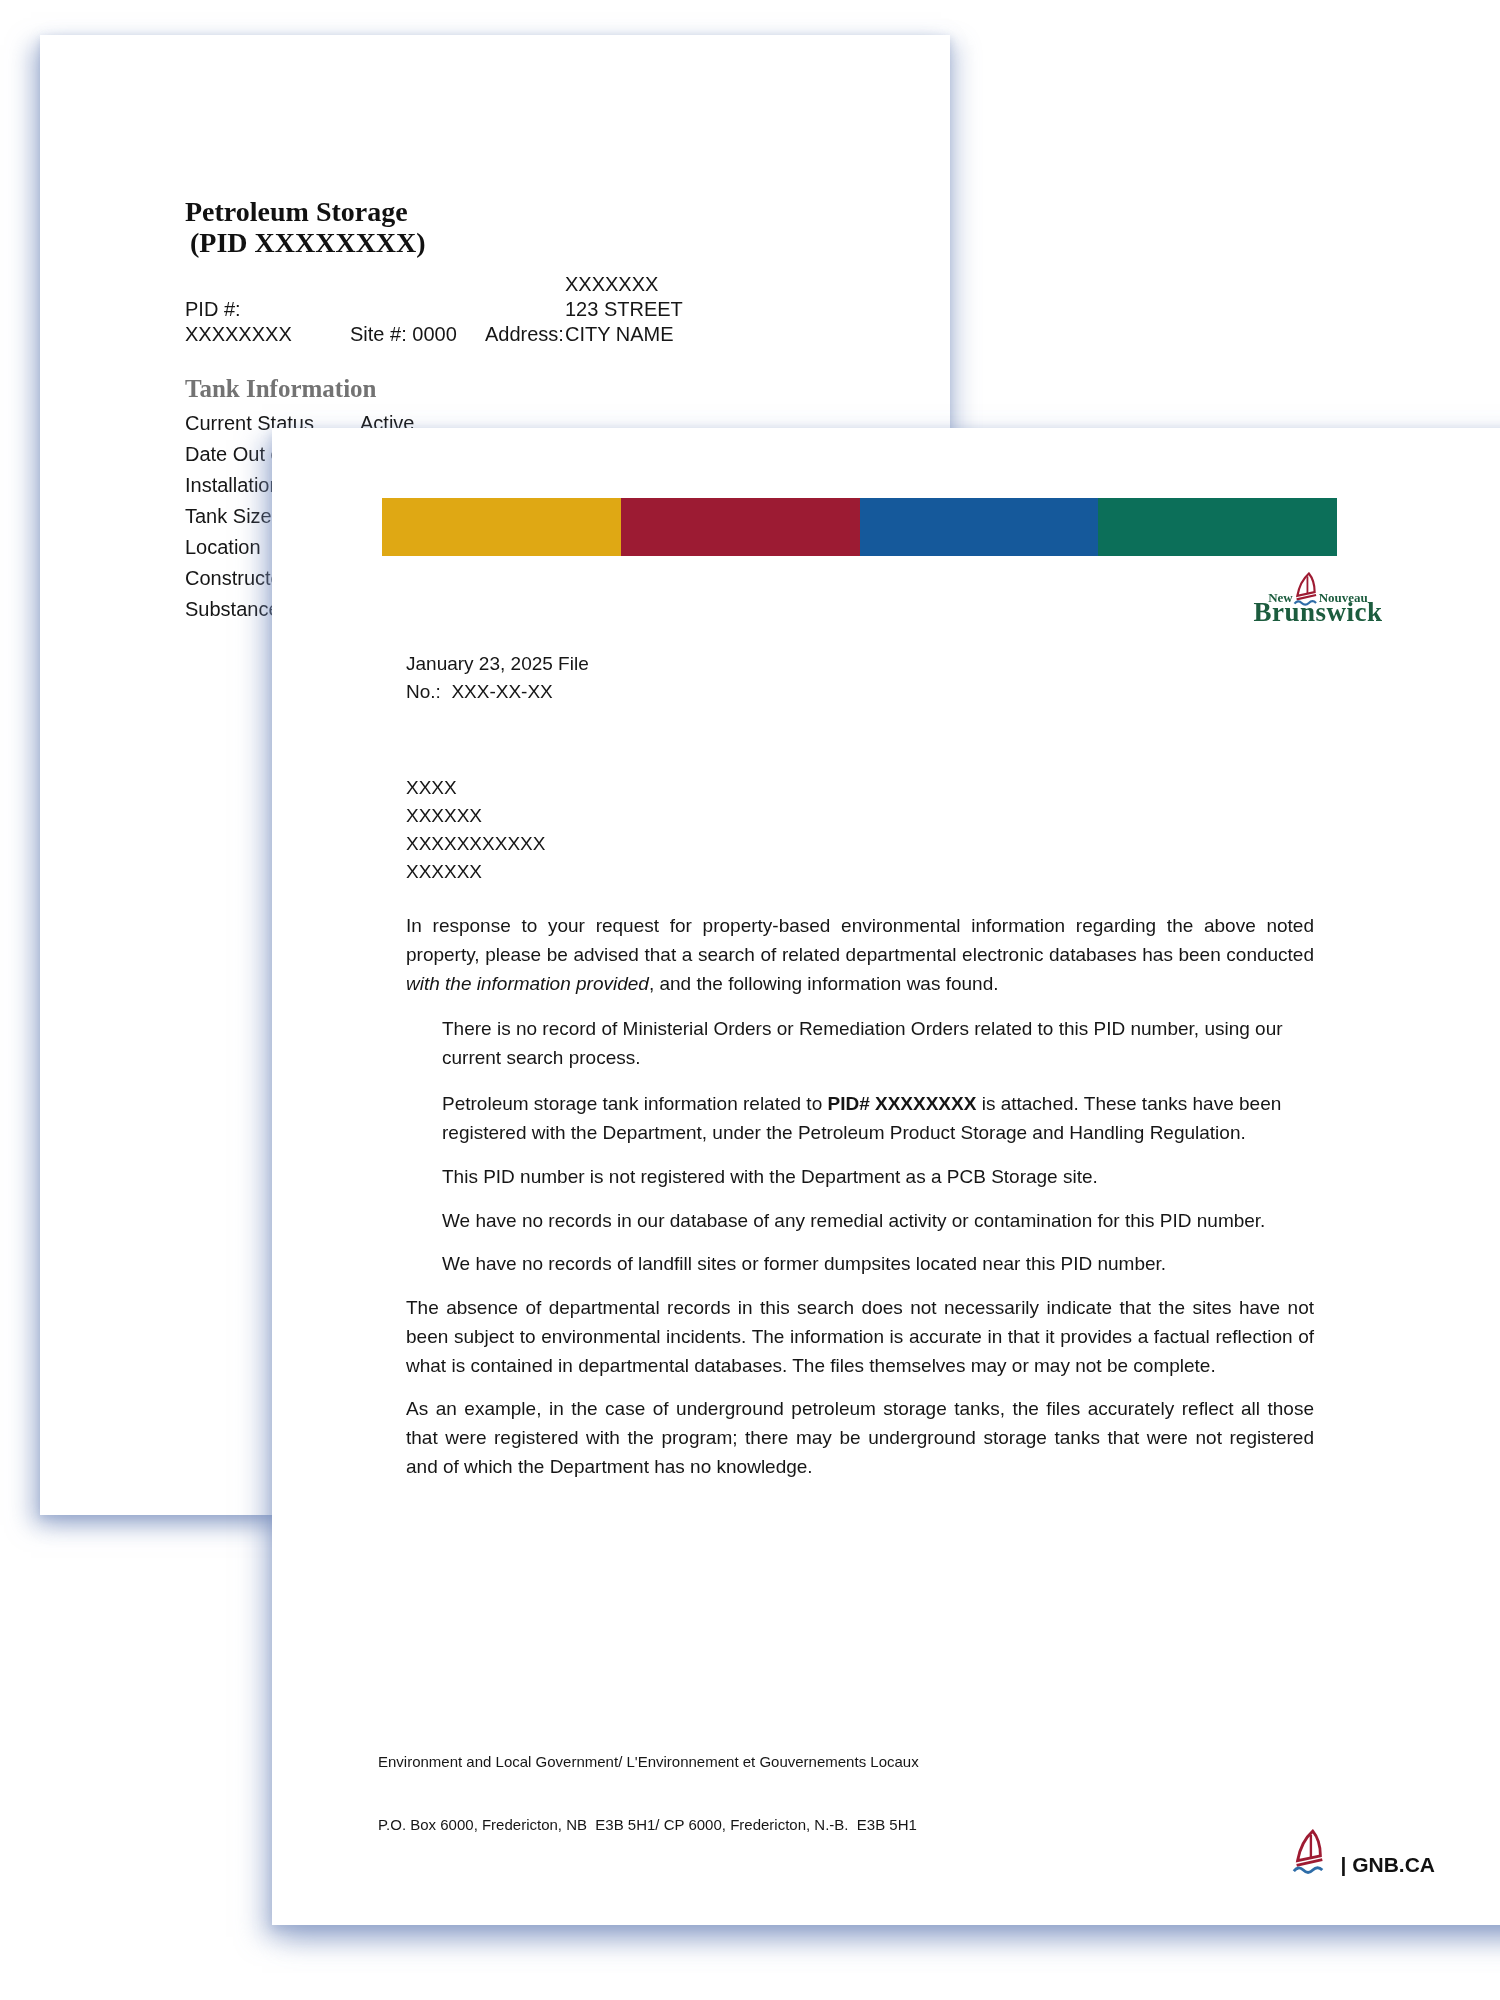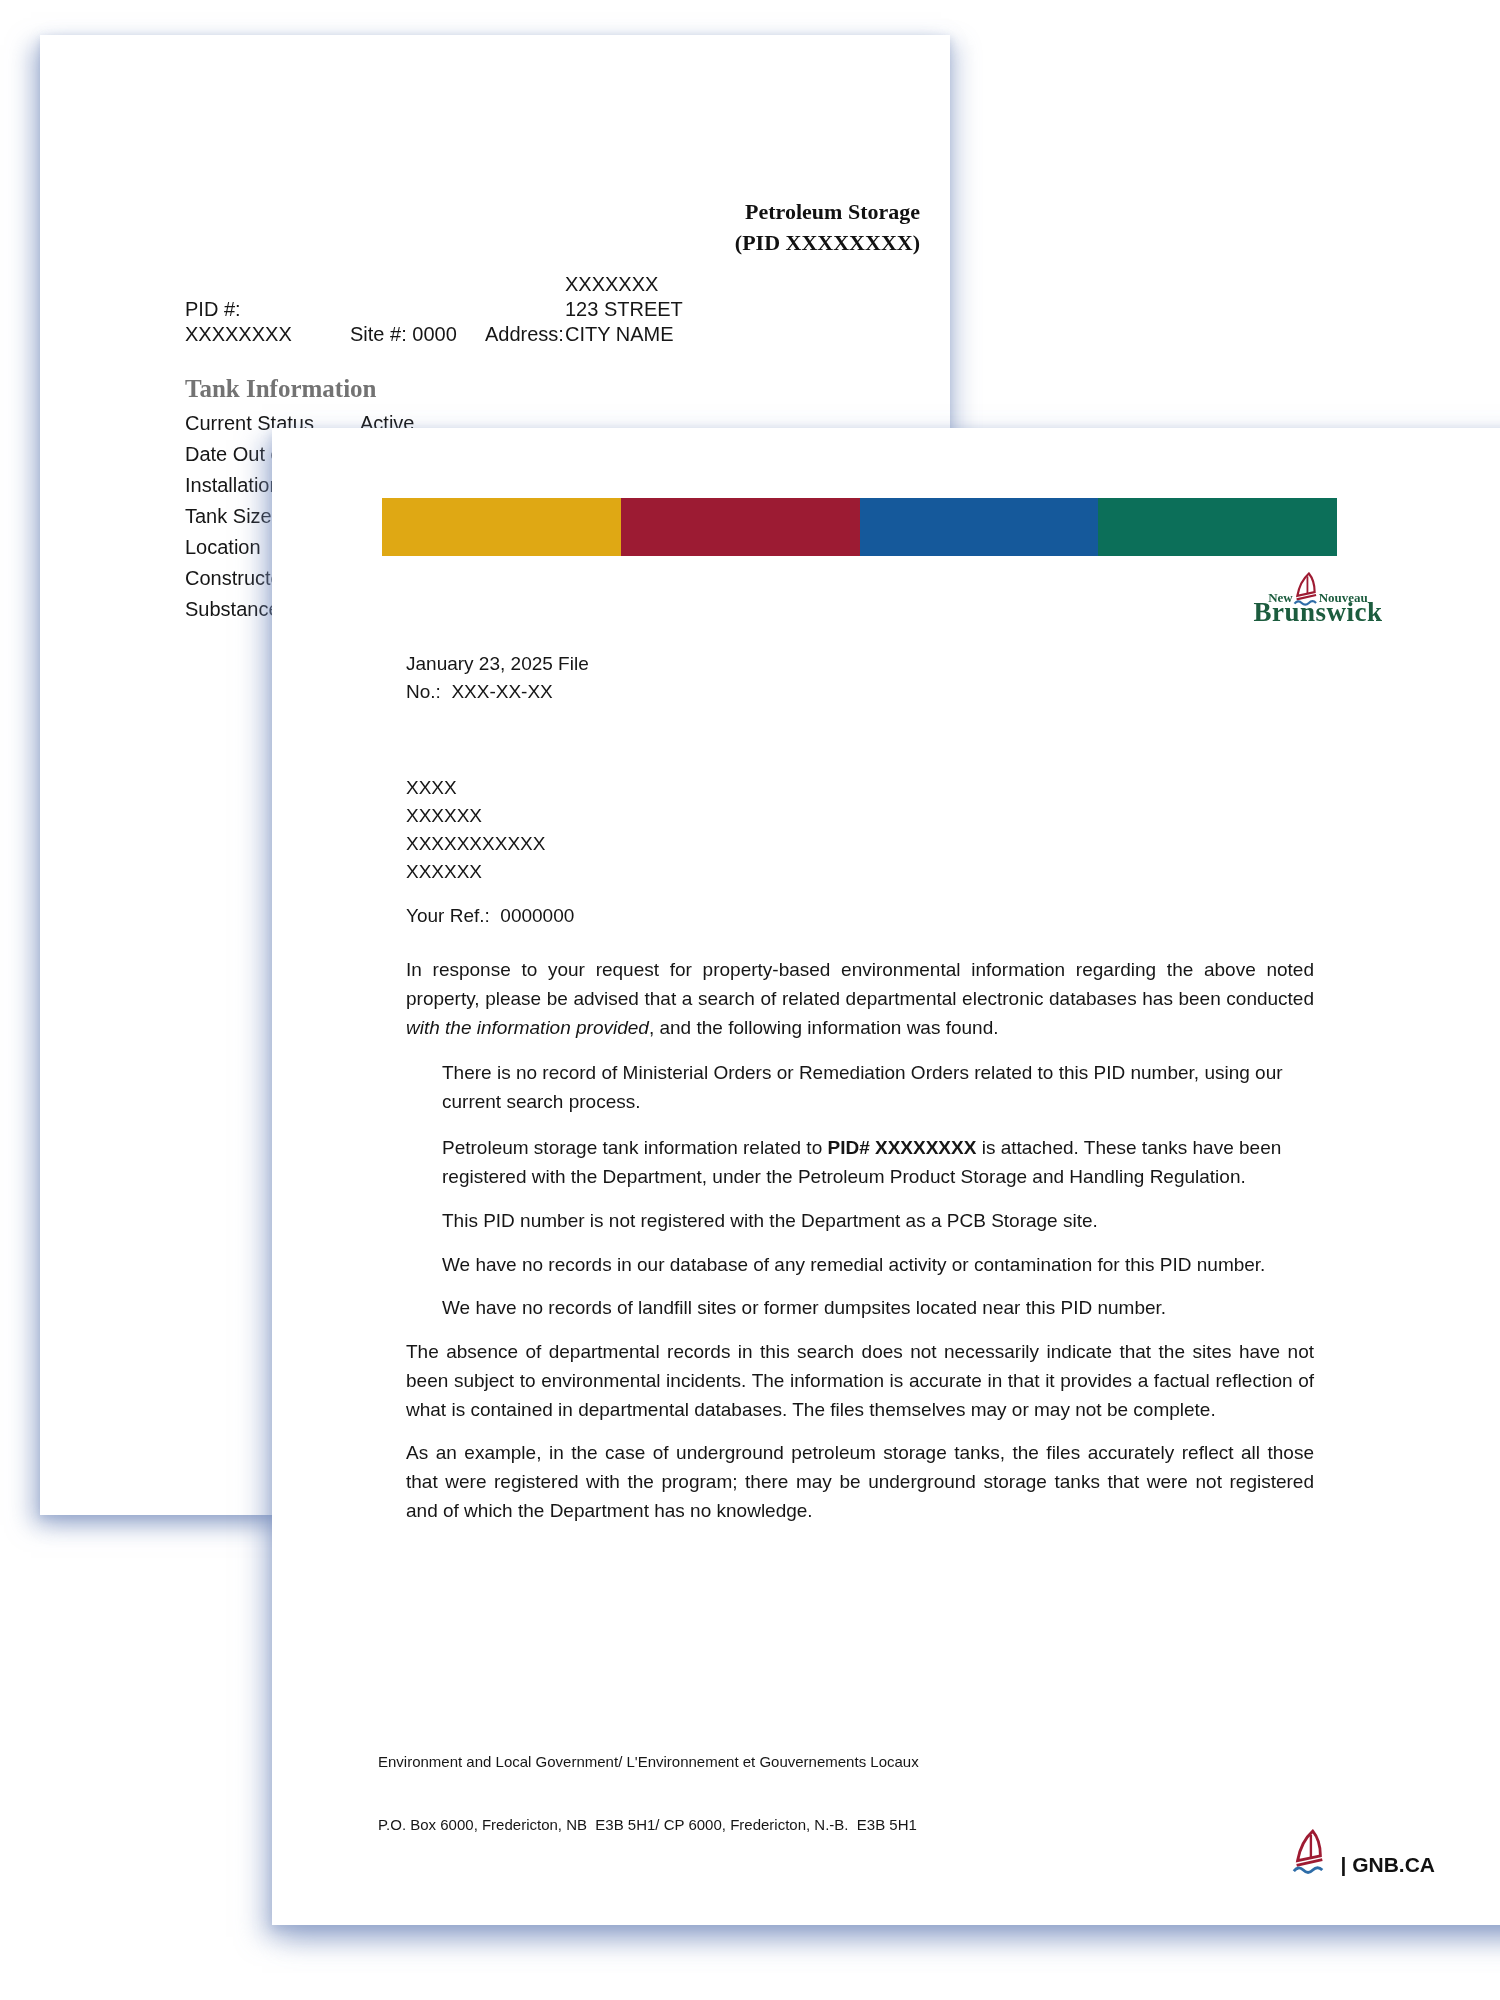--- a/index.html
+++ b/index.html
@@ -21,21 +21,21 @@
   .front-page{
     left:272px;top:428px;width:1269px;height:1497px;
     box-shadow:-10px 12px 24px rgba(120,142,190,.50), 12px 14px 26px rgba(120,142,190,.45), 0 4px 10px rgba(120,142,190,.30);
     z-index:2;
   }
   
   .bp-content{padding-left:145px;padding-right:30px;}
   .bp-title{
     margin-top:161px;
     font-family:"Liberation Serif", serif;
-    font-weight:bold;font-size:22px;line-height:31px;color:#111;text-align:right;
+    font-weight:bold;font-size:28px;line-height:31px;color:#111;
   }
   .bp-title .line2{padding-left:5px;}
   .bp-inforow{margin-top:14px;display:flex;align-items:flex-end;font-size:20px;line-height:25px;}
   .col-pid{width:165px;}
   .col-site{width:135px;}
   .col-addrlabel{width:80px;}
   .col-addr div{white-space:nowrap;}
   .bp-section{
     margin-top:26px;
     font-family:"Liberation Serif", serif;
@@ -167,21 +167,20 @@
       <div>No.:  XXX-XX-XX</div>
     </div>
 
     <div class="recipient">
       <div>XXXX</div>
       <div>XXXXXX</div>
       <div>XXXXXXXXXXX</div>
       <div>XXXXXX</div>
     </div>
 
-    <div class="your-ref">Your Ref.:  0000000</div>
 
 
     <div class="para p-justify"><span>In response to your request for property-based environmental information regarding the above noted property, please be advised that a search of related departmental electronic databases has been conducted </span><span class="italic">with the information provided</span><span>, and the following information was found.</span></div>
 
     <div class="para p-indent mt16">There is no record of Ministerial Orders or Remediation Orders related to this PID number, using our current search process.</div>
 
     <div class="para p-indent mt17"><span>Petroleum storage tank information related to </span><span class="bold">PID# XXXXXXXX</span><span> is attached.  These tanks have been registered with the Department, under the Petroleum Product Storage and Handling Regulation.</span></div>
 
     <div class="para p-indent mt15">This PID number is not registered with the Department as a PCB Storage site.</div>
 

